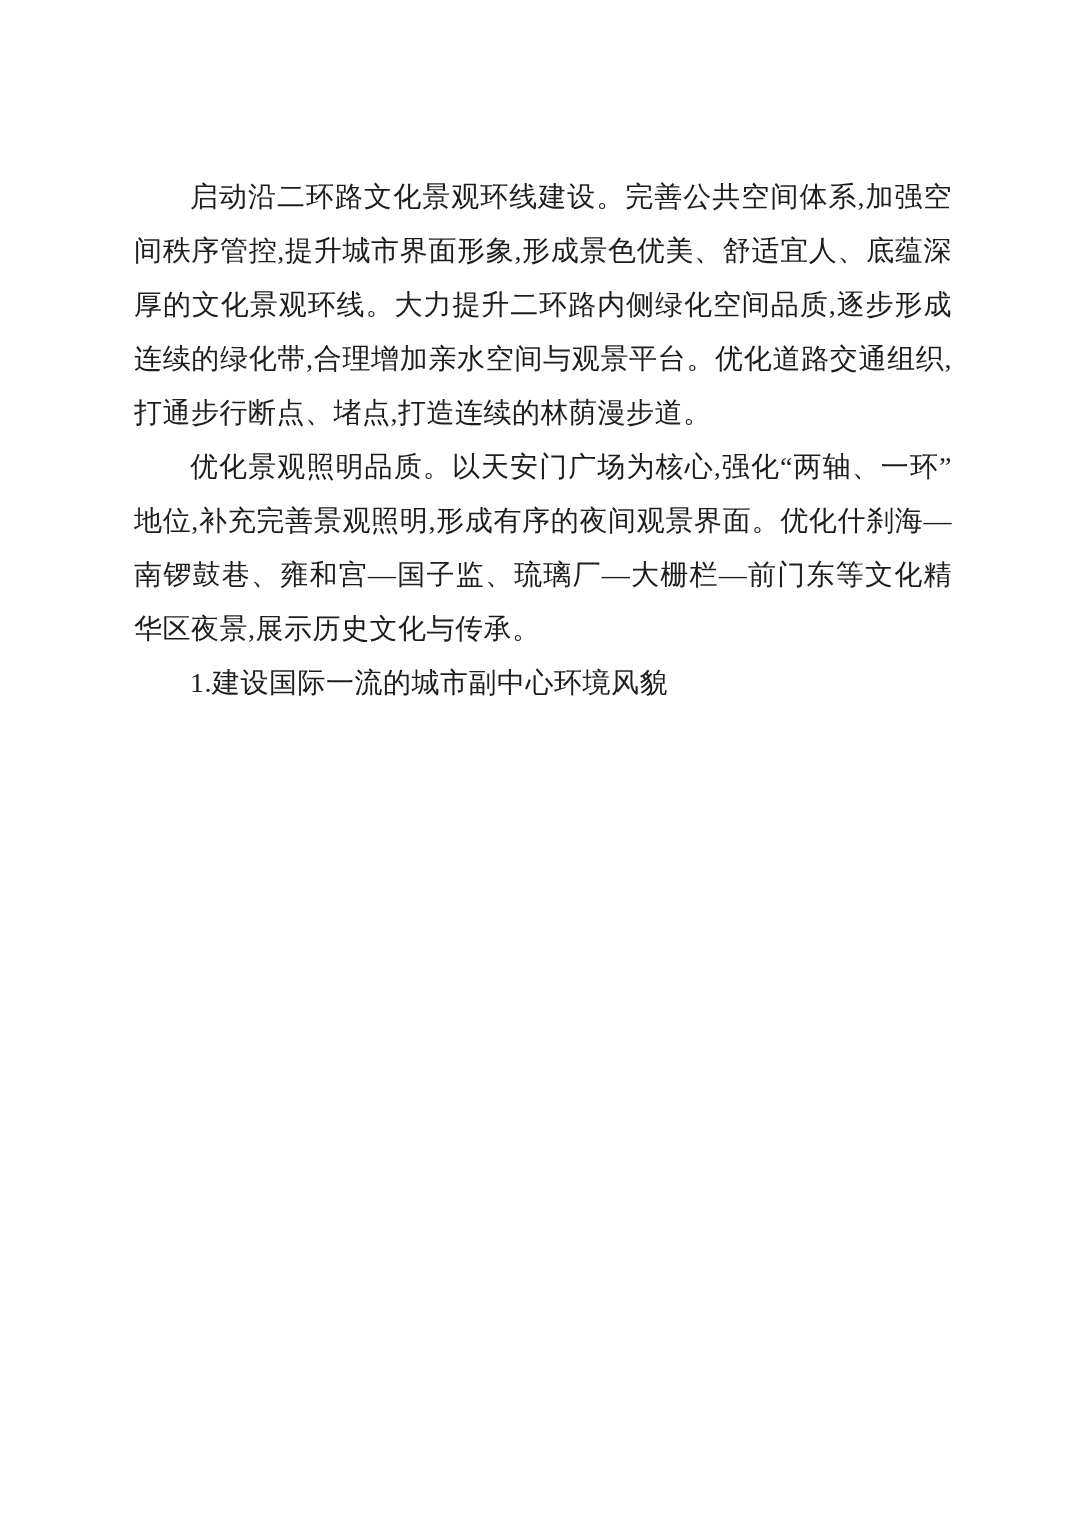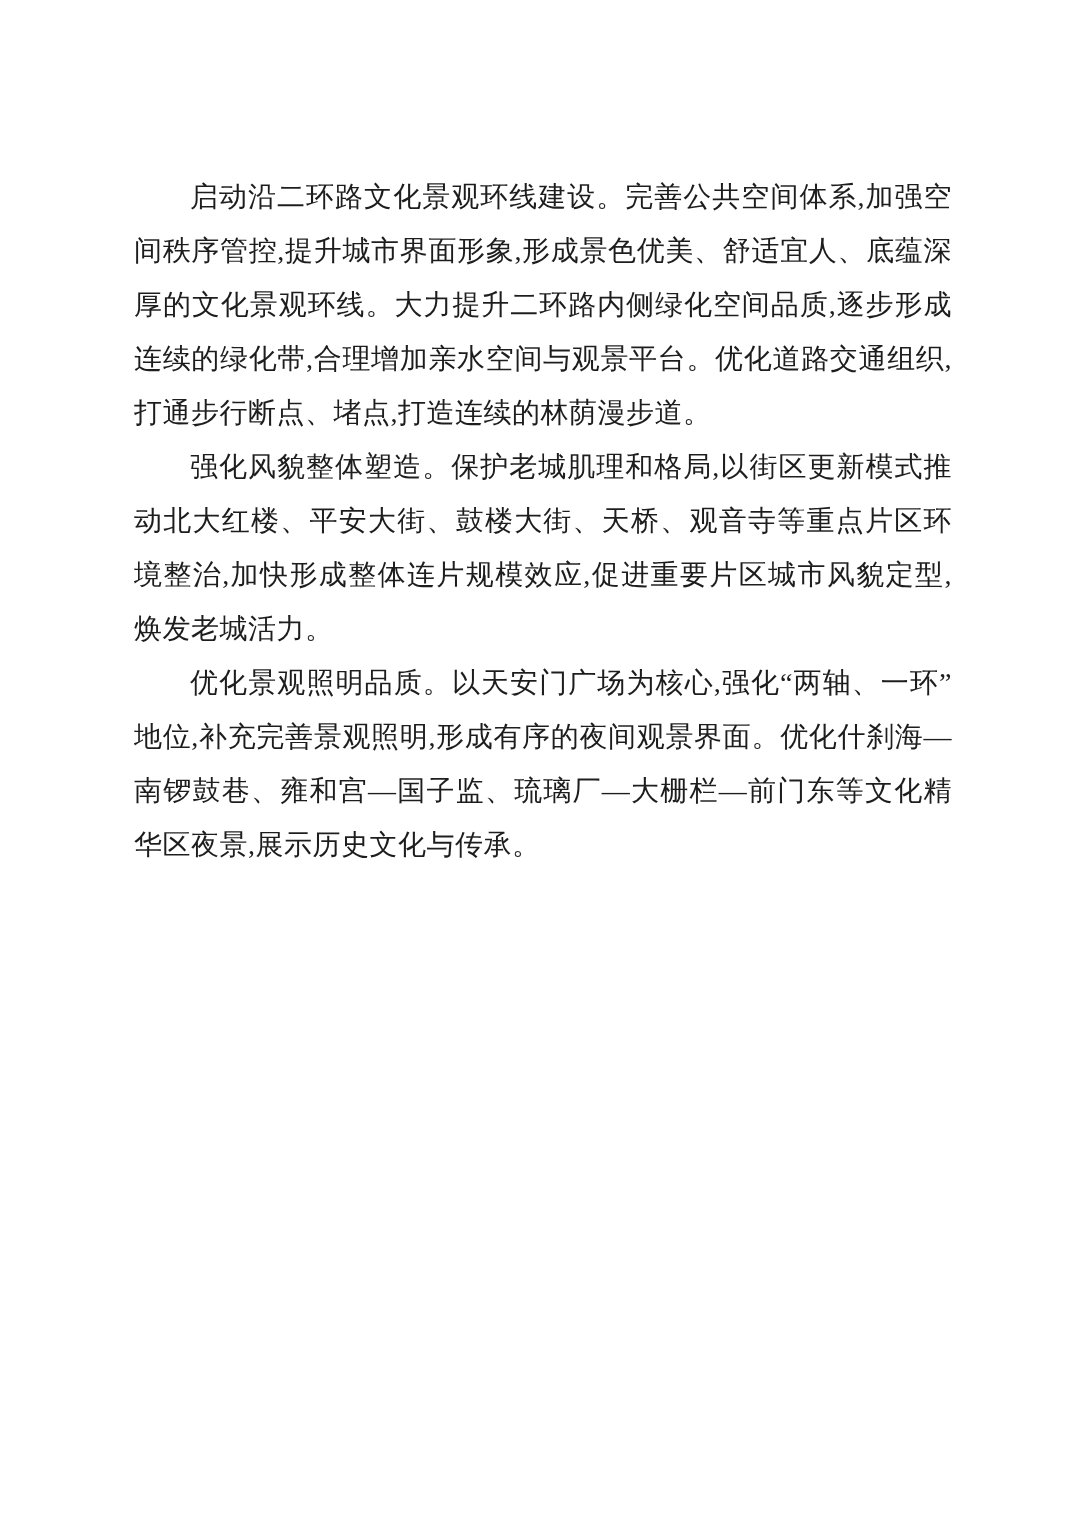--- a/index.html
+++ b/index.html
@@ -47,18 +47,18 @@
     color: #ec4899;
     white-space: pre;
   }
 </style>
 </head>
 <body>
 
 <div class="page">
   <div class="text-area">
     <p class="body">启动沿二环路文化景观环线建设。完善公共空间体系,加强空间秩序管控,提升城市界面形象,形成景色优美、舒适宜人、底蕴深厚的文化景观环线。大力提升二环路内侧绿化空间品质,逐步形成连续的绿化带,合理增加亲水空间与观景平台。优化道路交通组织,打通步行断点、堵点,打造连续的林荫漫步道。</p>
-    <p class="body">强化风貌整体塑造。保护老城肌理和格局,以街区更新模式推动北大红楼、平安大街、鼓楼大街、天桥、观音寺等重点片区环境整治,加快形成整体连片规模效应,促进重要片区城市风貌定型,焕发老城活力。</p>
     <p class="body">优化景观照明品质。以天安门广场为核心,强化“两轴、一环”地位,补充完善景观照明,形成有序的夜间观景界面。优化什刹海—南锣鼓巷、雍和宫—国子监、琉璃厂—大栅栏—前门东等文化精华区夜景,展示历史文化与传承。</p>
+    <p class="sub-heading">1.建设国际一流的城市副中心环境风貌</p>
   </div>
 
   <div class="page-footer">—  22  —</div>
 </div>
 
 </body></html>

